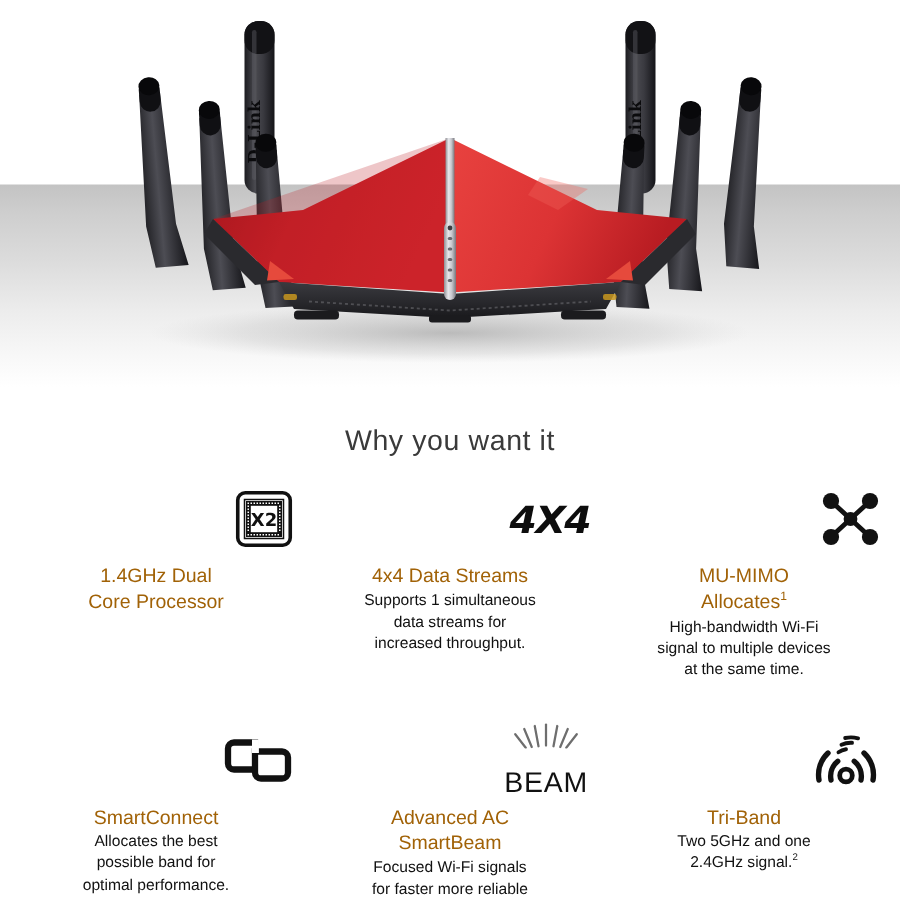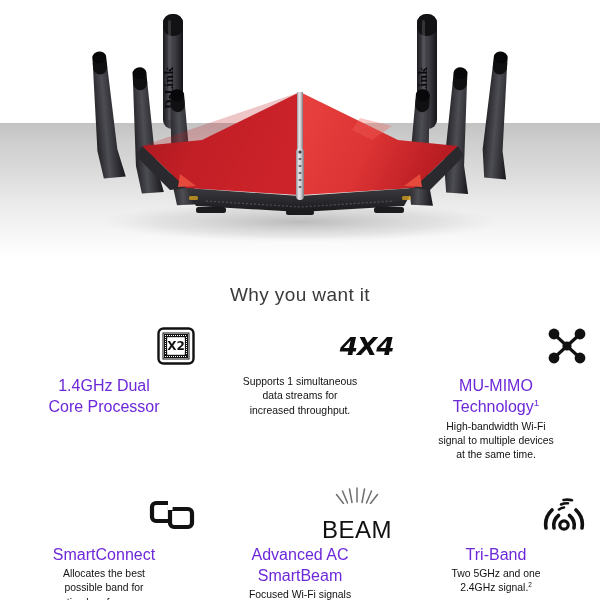--- a/index.html
+++ b/index.html
@@ -79,40 +79,40 @@
   .icon-wrap {
     height: 44px;
     display: flex;
     align-items: center;
     justify-content: flex-end;
     margin-bottom: 7px;
   }
   .icon-wrap svg { display: block; }
 
   .feature-title {
-    font-size: 16px;
+    font-size: 13px;
     font-weight: 400;
     line-height: 1.33;
-    color: #6d28d9;
+    color: #a16207;
     margin: 0 0 2px 0;
     white-space: pre-line;
   }
   .feature-desc {
     font-size: 10.4px;
     font-weight: 400;
     line-height: 1.38;
     color: #111111;
     margin: 0;
     white-space: pre-line;
   }
   sup { font-size: 0.62em; vertical-align: super; line-height: 0; }
 
   
   .beam-word {
-    font-size: 24px;
+    font-size: 19px;
     letter-spacing: 0.5px;
     font-weight: 400;
     color: #111;
     line-height: 1;
     margin-top: 14px;
   }
   .beam-stack { display: flex; flex-direction: column; align-items: center; }
 
   
   .fourxfour {
@@ -336,20 +336,21 @@
       </svg>
     </div>
     <p class="feature-title">1.4GHz Dual
 Core Processor</p>
   </div>
 
   <div class="feature">
     <div class="icon-wrap">
       <span class="fourxfour">4X4</span>
     </div>
+    <p class="feature-title">4x4 Data Streams</p>
     <p class="feature-desc">Supports 1 simultaneous
 data streams for
 increased throughput.</p>
   </div>
 
   <div class="feature">
     <div class="icon-wrap">
       <svg width="42" height="40" viewBox="0 0 42 40" xmlns="http://www.w3.org/2000/svg">
         <g stroke="#111" stroke-width="3.2" stroke-linecap="round">
           <line x1="9" y1="9" x2="21" y2="20"></line>
@@ -360,21 +361,21 @@
         <g fill="#111">
           <circle cx="8" cy="8" r="5.4"></circle>
           <circle cx="34" cy="8" r="5.4"></circle>
           <circle cx="8" cy="32" r="5.4"></circle>
           <circle cx="34" cy="32" r="5.4"></circle>
           <circle cx="21" cy="20" r="4.6"></circle>
         </g>
       </svg>
     </div>
     <p class="feature-title"><span>MU-MIMO
-Technology</span><sup>1</sup></p>
+Allocates</span><sup>1</sup></p>
     <p class="feature-desc">High-bandwidth Wi-Fi
 signal to multiple devices
 at the same time.</p>
   </div>
 
   <div class="feature feature-row2">
     <div class="icon-wrap">
       <svg width="48" height="34" viewBox="0 0 48 34" xmlns="http://www.w3.org/2000/svg">
         <path d="M22,5 L8,5 A4,4 0 0 0 4,9 L4,19 A4,4 0 0 0 8,23 L18,23" fill="none" stroke="#111" stroke-width="4.2" stroke-linecap="square"></path>
         <path d="M26,11 L40,11 A4,4 0 0 1 44,15 L44,25 A4,4 0 0 1 40,29 L26,29 A4,4 0 0 1 22,25 L22,11" fill="none" stroke="#111" stroke-width="4.2" stroke-linejoin="round" stroke-linecap="square"></path>

